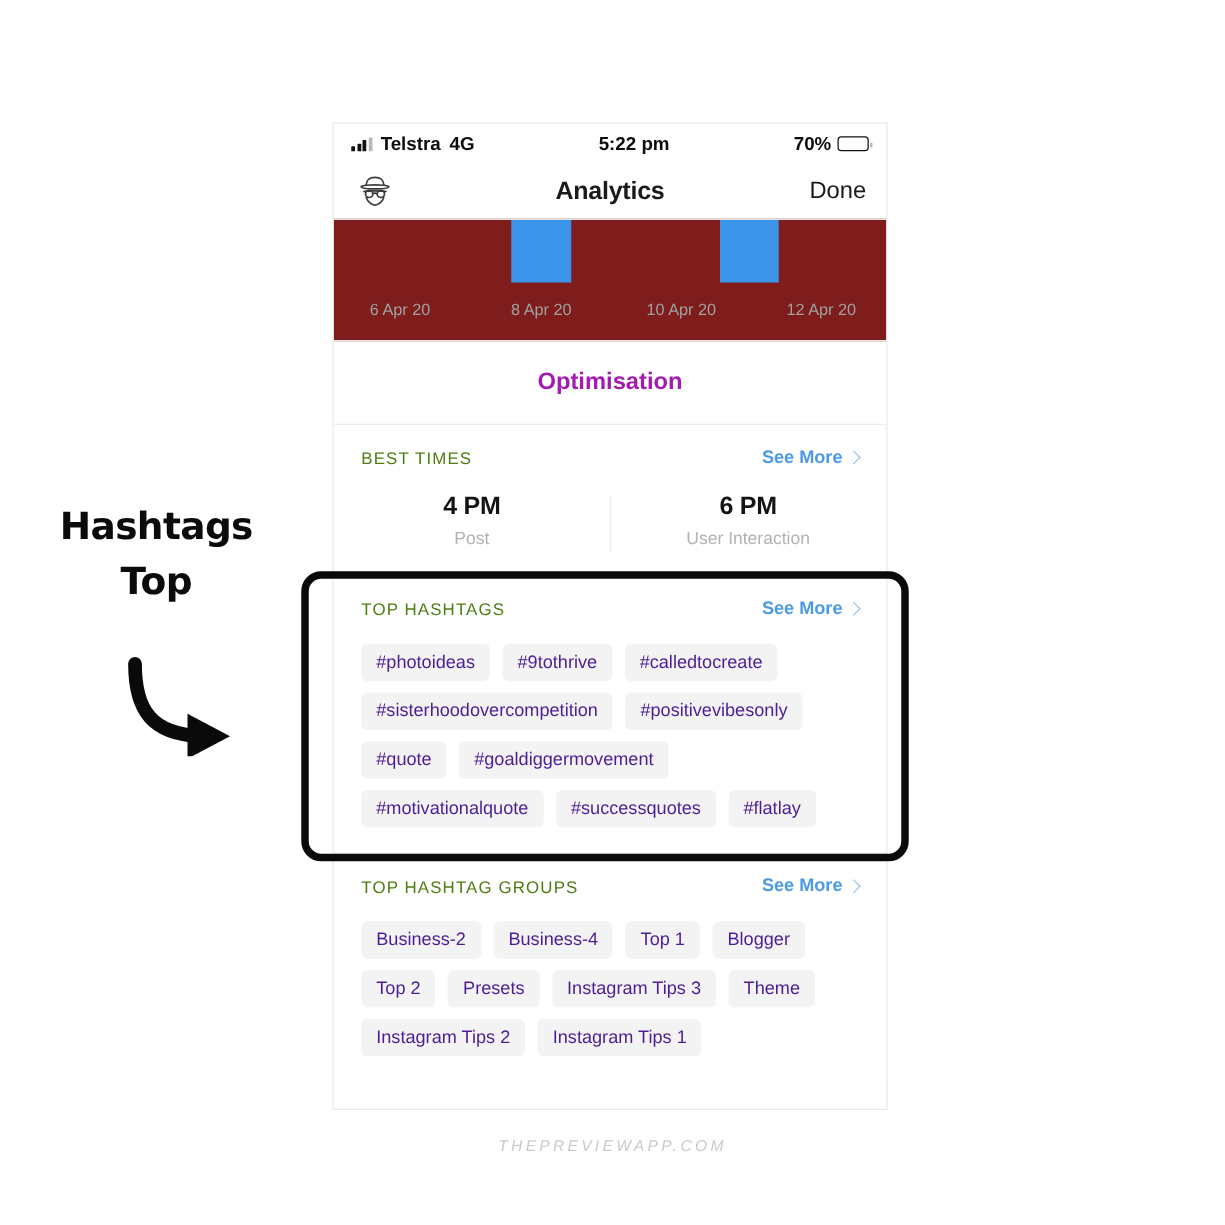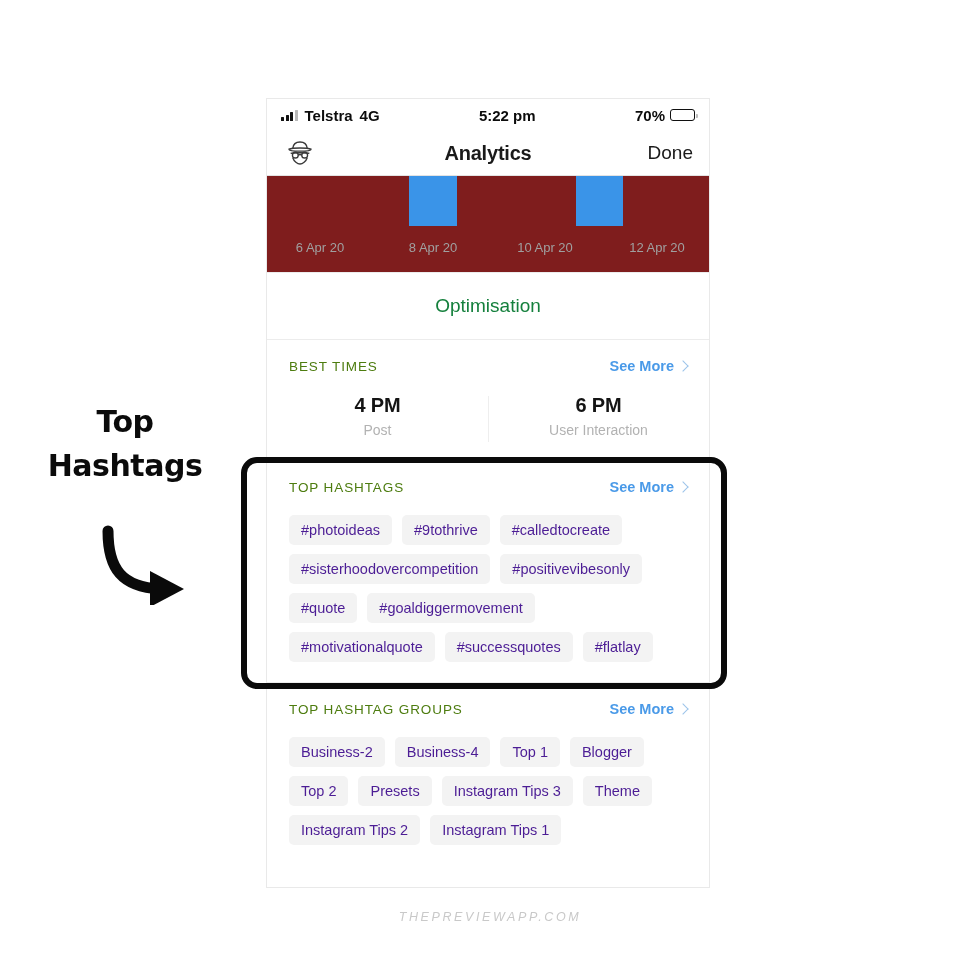--- a/index.html
+++ b/index.html
@@ -146,22 +146,22 @@
     white-space: nowrap;
   }
 
   
   .block-title {
     height: 66px;
     display: flex;
     align-items: center;
     justify-content: center;
     font-size: 19px;
-    font-weight: normal;
-    color: #15803d;
+    font-weight: bold;
+    color: #a21caf;
     border-bottom: 1px solid #ececec;
     background: #fff;
   }
 
   
   .section { background: #fff; }
   .section-head {
     display: flex;
     align-items: center;
     justify-content: space-between;
@@ -254,22 +254,22 @@
     font-size: 12.5px;
     letter-spacing: 2.6px;
     color: #c9c9c9;
     font-style: italic;
   }
 </style>
 </head>
 <body>
 
 <div id="annotation">
+  <div class="anno-line">Hashtags</div>
   <div class="anno-line">Top</div>
-  <div class="anno-line">Hashtags</div>
 </div>
 
 <svg id="anno-arrow" viewBox="0 0 110 80">
   <path d="M8,6 C8,44 22,62 60,64" fill="none" stroke="#0a0a0a" stroke-width="11" stroke-linecap="round"></path>
   <path d="M50,46 L84,64 L50,82 Z" fill="#0a0a0a"></path>
 </svg>
 
 <div id="phone">
 
   <div class="status-bar">

